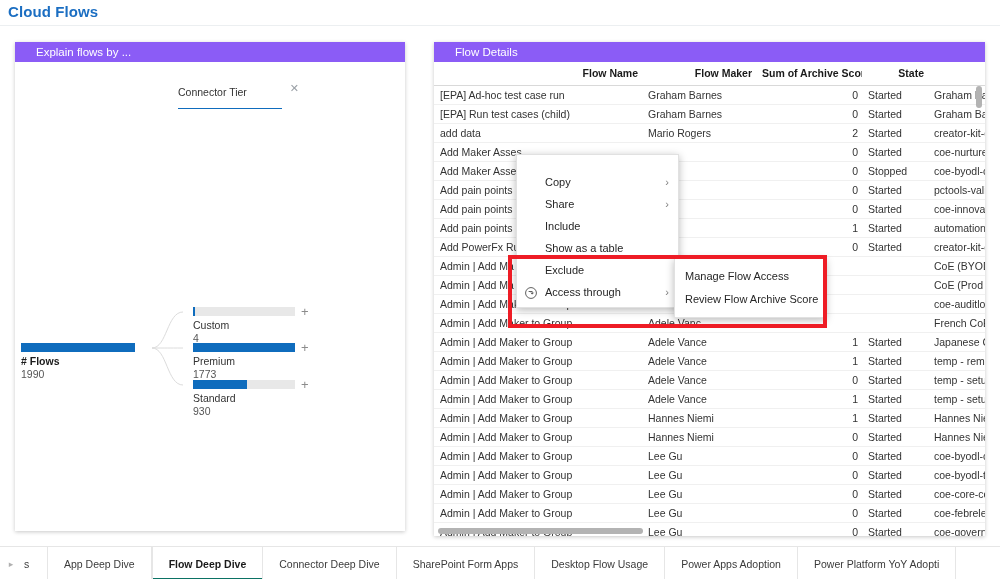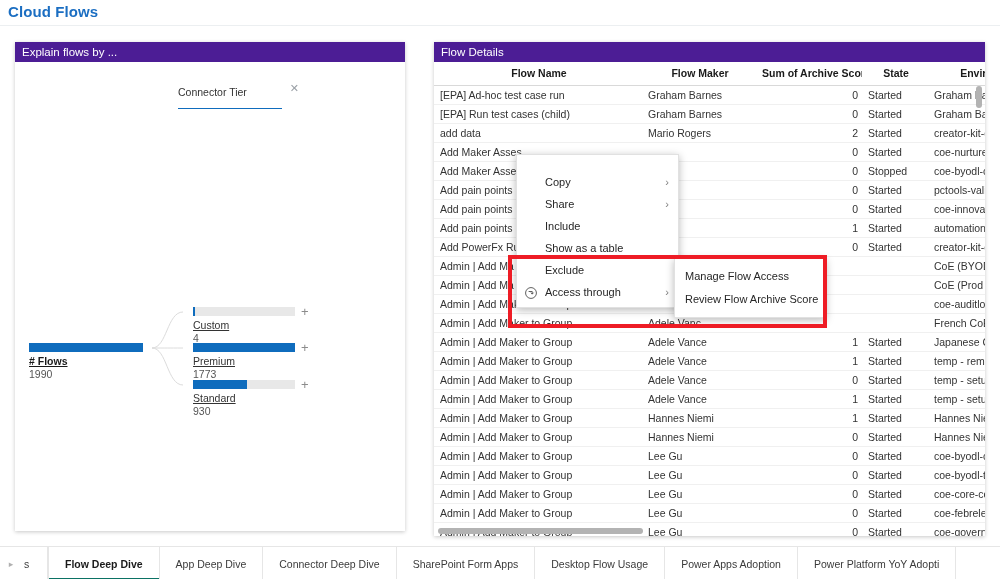--- a/index.html
+++ b/index.html
@@ -50,25 +50,25 @@
 
   
   .visual {
     position: absolute;
     background: #ffffff;
     box-shadow: 0 1px 4px rgba(0,0,0,0.22);
     box-sizing: border-box;
   }
   .visual-header {
     height: 20px;
-    background: #4c1d95;
+    background: #8b5cf6;
     color: #ffffff;
     font-size: 11.5px;
     line-height: 20px;
-    padding-left: 7px;
+    padding-left: 21px;
     box-sizing: border-box;
     overflow: hidden;
     white-space: nowrap;
   }
 
   
   #decomp {
     left: 15px;
     top: 16px;
     width: 390px;
@@ -118,21 +118,20 @@
     position: absolute;
     left: 0; top: 0; bottom: 0;
     background: #0f6cbd;
   }
   .node-label {
     font-size: 10.5px;
     color: #333333;
     margin-top: 3px;
     line-height: 13px;
     white-space: nowrap;
-    text-decoration: underline;
   }
   .node-label.root { font-weight: bold; color: #1a1a1a; }
   .node-value {
     font-size: 10.5px;
     color: #555555;
     line-height: 13px;
     white-space: nowrap;
   }
   .expand-plus {
     position: absolute;
@@ -157,21 +156,21 @@
     background: #ffffff;
   }
   table.grid {
     border-collapse: collapse;
     width: 100%;
     table-layout: fixed;
     font-size: 10.5px;
     color: #333333;
   }
   table.grid th {
-    text-align: center;
+    text-align: right;
     font-weight: bold;
     font-size: 10.5px;
     color: #1a1a1a;
     padding: 5px 4px 6px 6px;
     border-bottom: 1px solid #d9d9d9;
     background: #ffffff;
     white-space: nowrap;
     overflow: hidden;
   }
   table.grid td {
@@ -393,21 +392,21 @@
           <span class="explain-field-label">Connector Tier</span>
           <span class="explain-field-x">✕</span>
         </div>
 
         <svg class="tree" width="390" height="469">
           <path d="M137,286 C152,286 152,250 168,250" stroke="#dcdcdc" stroke-width="1" fill="none"></path>
           <path d="M137,286 C152,286 152,286 168,286" stroke="#dcdcdc" stroke-width="1" fill="none"></path>
           <path d="M137,286 C152,286 152,323 168,323" stroke="#dcdcdc" stroke-width="1" fill="none"></path>
         </svg>
 
-        <div class="node" style="left:14px; top:281px; width:114px;">
+        <div class="node" style="left:6px; top:281px; width:114px;">
           <div class="node-bar">
             <div class="fill" style="width:100%;"></div>
           </div>
           <div class="node-label root"># Flows</div>
           <div class="node-value">1990</div>
         </div>
 
         <div class="node" style="left:178px; top:245px; width:102px;">
           <div class="node-bar">
             <div class="fill" style="width:1.5px;"></div>
@@ -707,22 +706,22 @@
       </div>
     </div>
 
     <div class="annot-rect"></div>
 
   </div>
 
   <div class="tabstrip">
     <div class="tab-arrow">▸</div>
     <div class="tab-partial">s</div>
+    <div class="tab">App Deep Dive</div>
     <div class="tab active">Flow Deep Dive</div>
-    <div class="tab">App Deep Dive</div>
     <div class="tab">Connector Deep Dive</div>
     <div class="tab">SharePoint Form Apps</div>
     <div class="tab">Desktop Flow Usage</div>
     <div class="tab">Power Apps Adoption</div>
     <div class="tab">Power Platform YoY Adopti</div>
   </div>
 
 </div>
 
 </body></html>

